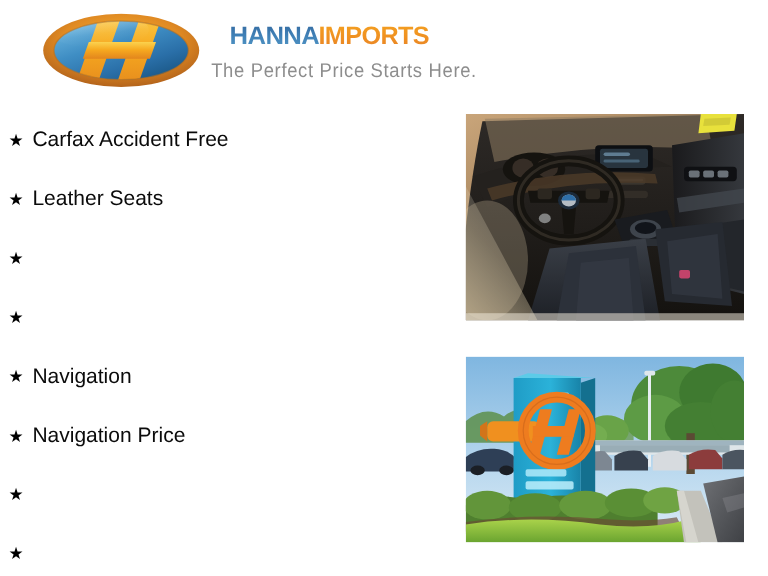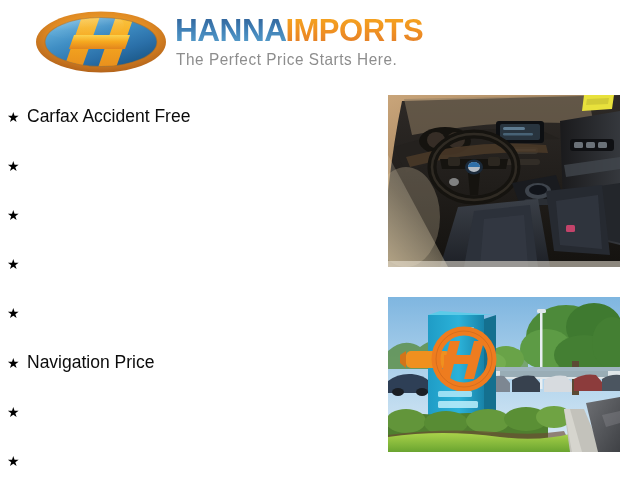--- a/index.html
+++ b/index.html
@@ -39,24 +39,25 @@
     top: 14px;
     width: 340px;
     height: 62px;
   }
 
   .wordmark {
     display: block;
     white-space: nowrap;
     font-family: "Liberation Sans", sans-serif;
     font-weight: 700;
-    font-size: 31px;
+    font-size: 21px;
     letter-spacing: -0.5px;
     line-height: 33px;
     height: 33px;
+    margin-left: 16px;
   }
   .wordmark .w-hanna {
     background: linear-gradient(180deg, #2e5d93 0%, #3f7fb5 45%, #5ba3cf 100%);
     -webkit-background-clip: text;
     background-clip: text;
     color: transparent;
     -webkit-text-fill-color: transparent;
     transform: scaleX(1.02);
     display: inline-block;
   }
@@ -184,29 +185,31 @@
 
 </div>
 
 <ul class="features">
   <li class="feature-item">
     <span class="feature-star">★</span>
     <span class="feature-label">Carfax Accident Free</span>
   </li>
   <li class="feature-item">
     <span class="feature-star">★</span>
-  </li>
-  <li class="feature-item">
-    <span class="feature-star">★</span>
-  </li>
-  <li class="feature-item">
-    <span class="feature-star">★</span>
-  </li>
-  <li class="feature-item">
-    <span class="feature-star">★</span>
+    <span class="feature-label">Leather Seats</span>
+  </li>
+  <li class="feature-item">
+    <span class="feature-star">★</span>
+  </li>
+  <li class="feature-item">
+    <span class="feature-star">★</span>
+  </li>
+  <li class="feature-item">
+    <span class="feature-star">★</span>
+    <span class="feature-label">Navigation</span>
   </li>
   <li class="feature-item">
     <span class="feature-star">★</span>
     <span class="feature-label">Navigation Price</span>
   </li>
   <li class="feature-item">
     <span class="feature-star">★</span>
   </li>
   <li class="feature-item">
     <span class="feature-star">★</span>

